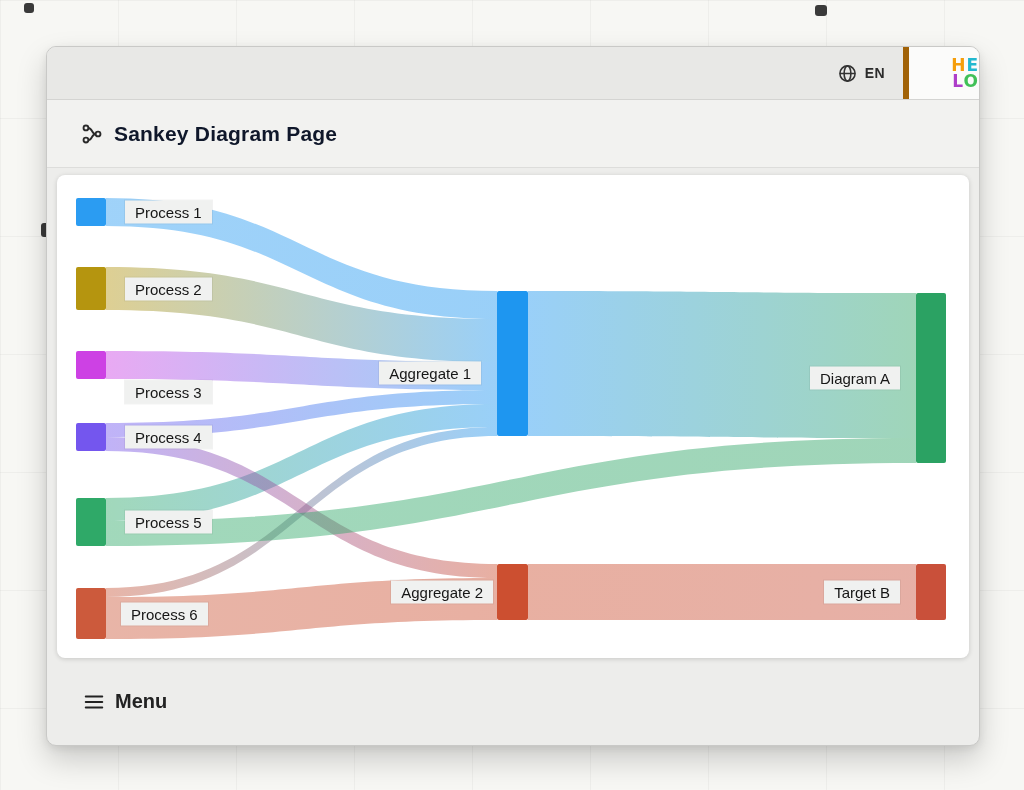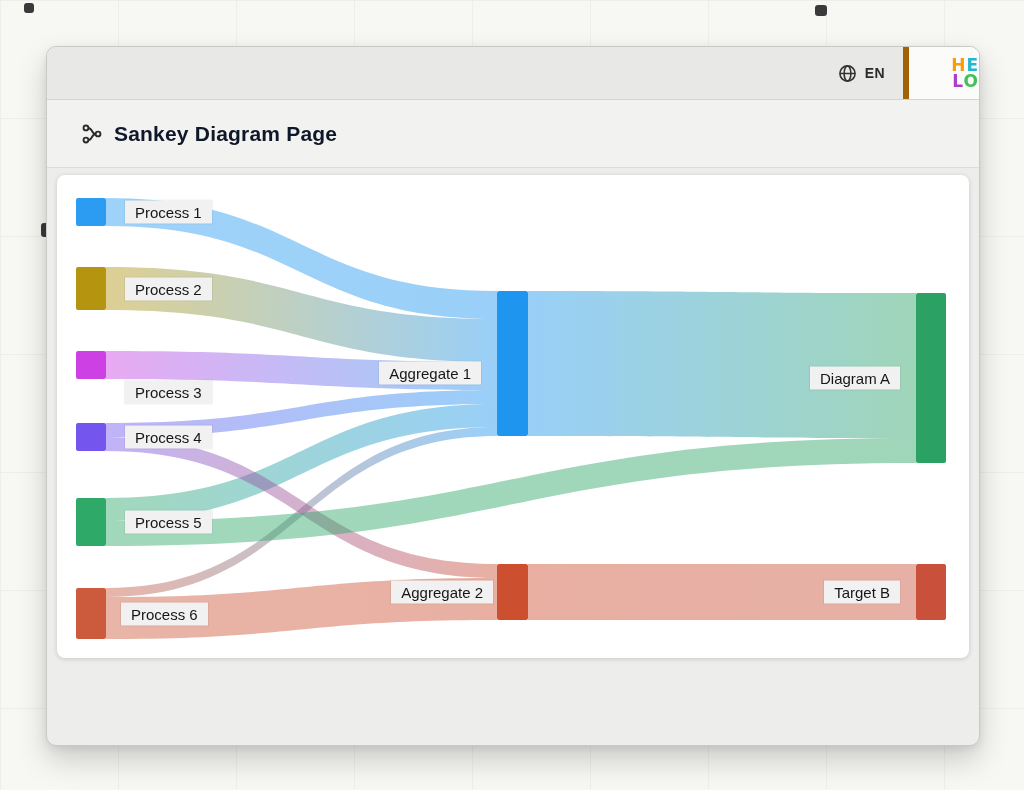--- a/index.html
+++ b/index.html
@@ -166,14 +166,24 @@
           <div class="node-label" style="top: 347px; left: 68px;">Process 5</div>
           <div class="node-label" style="top: 438.5px; left: 64px;">Process 6</div>
           <div class="node-label" style="top: 188.5px; right: 488px; margin-top: 9px;">Aggregate 1</div>
           <div class="node-label" style="top: 417px; right: 476px; margin-left: 15px;">Aggregate 2</div>
           <div class="node-label" style="top: 203px; right: 69px;">Diagram A</div>
           <div class="node-label" style="top: 417px; right: 69px;">Target B</div>
         </div>
     </div>
   </div>
 
+  <footer class="footer">
+    <div class="menu">
+      <svg class="icon" width="22" height="22" viewBox="0 0 20 20" fill="none" stroke="#222222" stroke-width="1.8" stroke-linecap="round">
+        <line x1="2.5" y1="5" x2="17.5" y2="5"></line>
+        <line x1="2.5" y1="10" x2="17.5" y2="10"></line>
+        <line x1="2.5" y1="15" x2="17.5" y2="15"></line>
+      </svg>
+      <span class="menu-label">Menu</span>
+    </div>
+  </footer>
 
 </div>
 
 </body></html>

